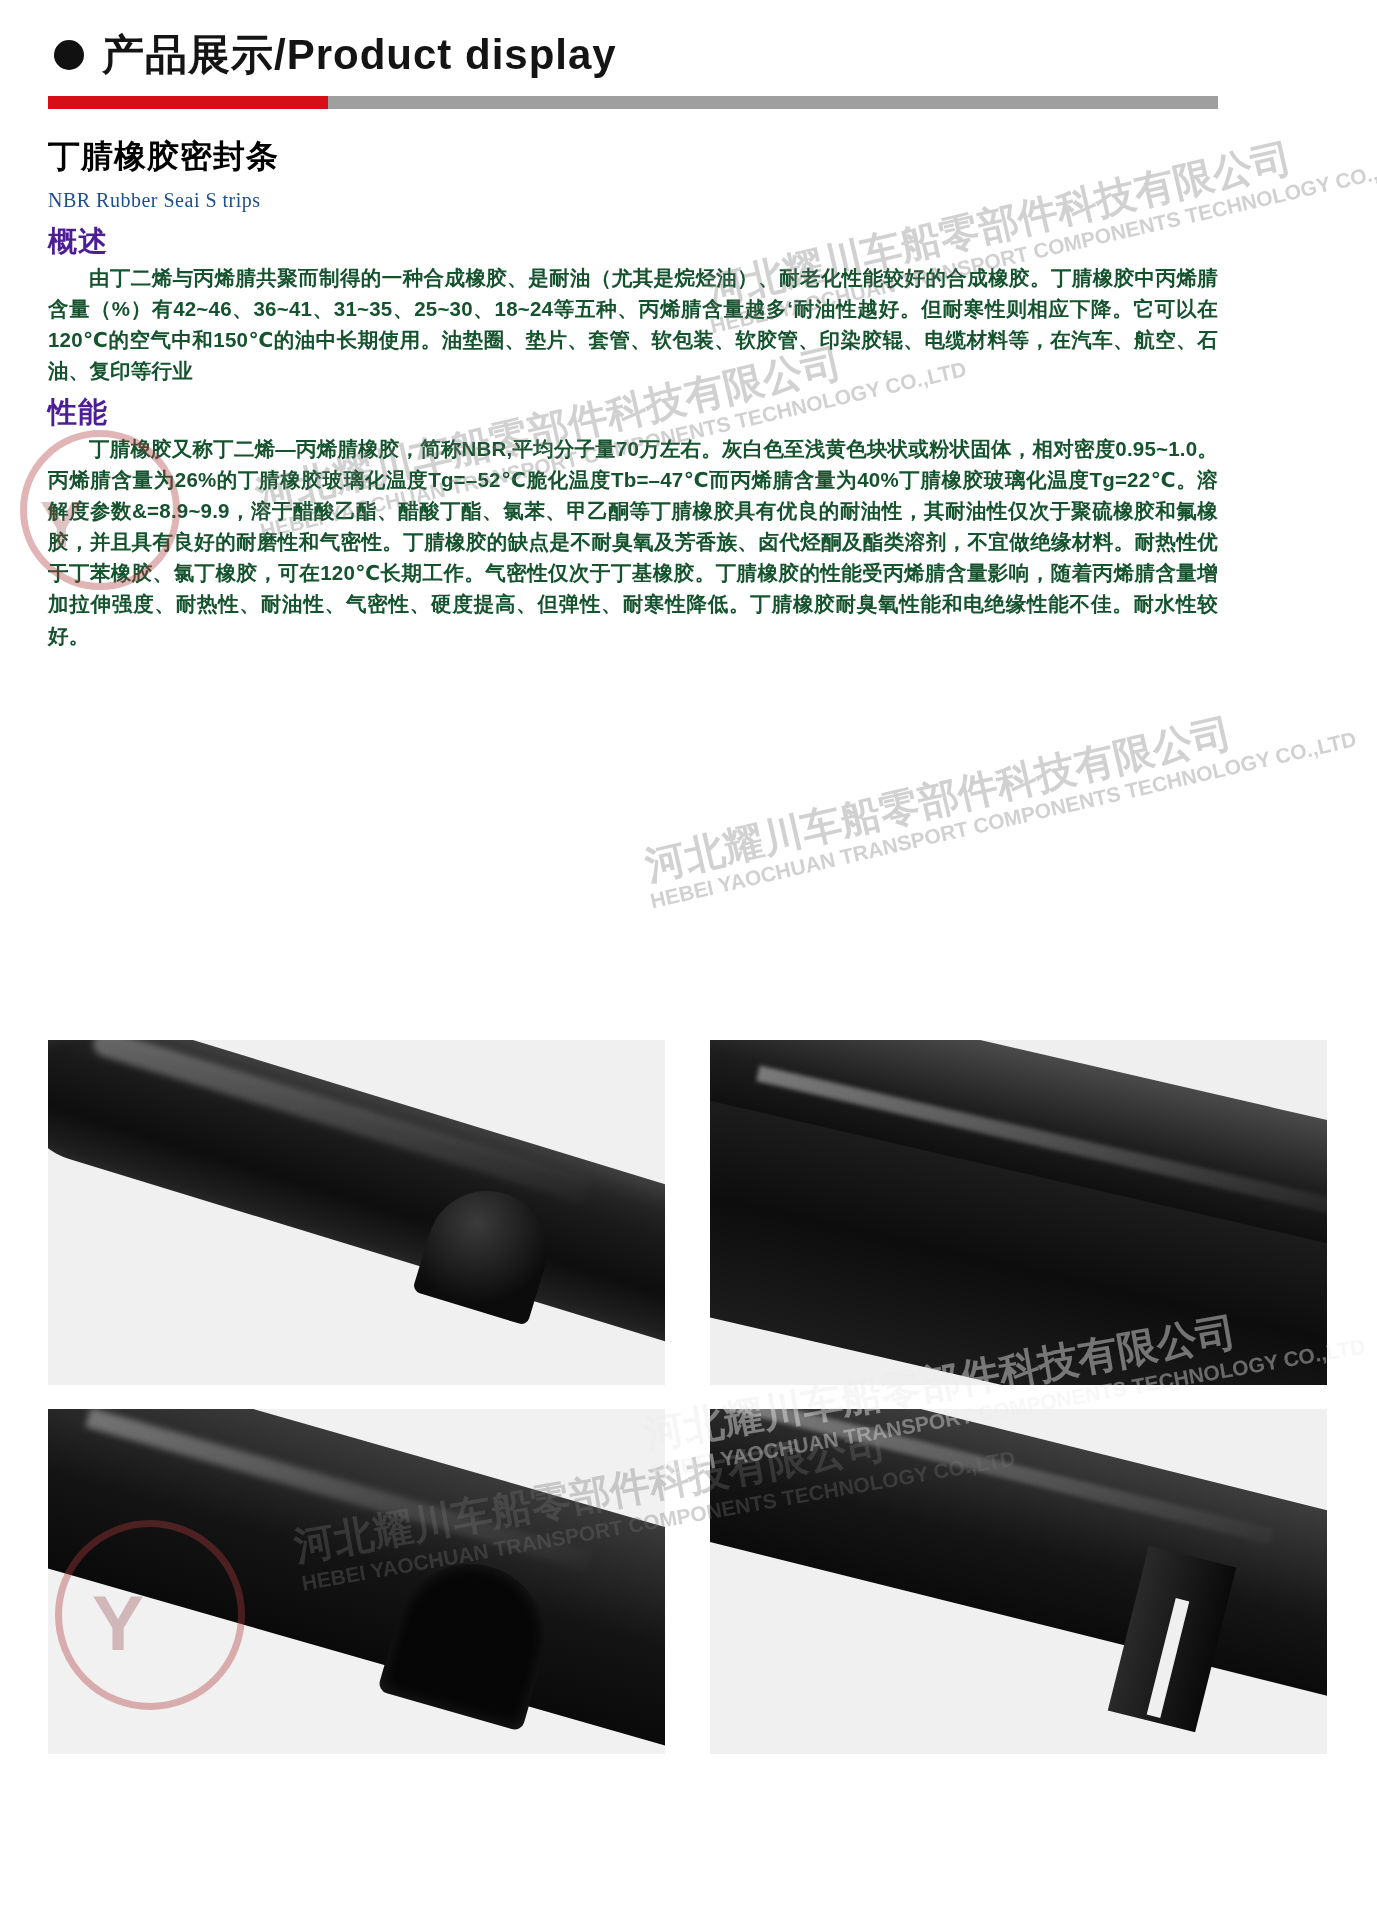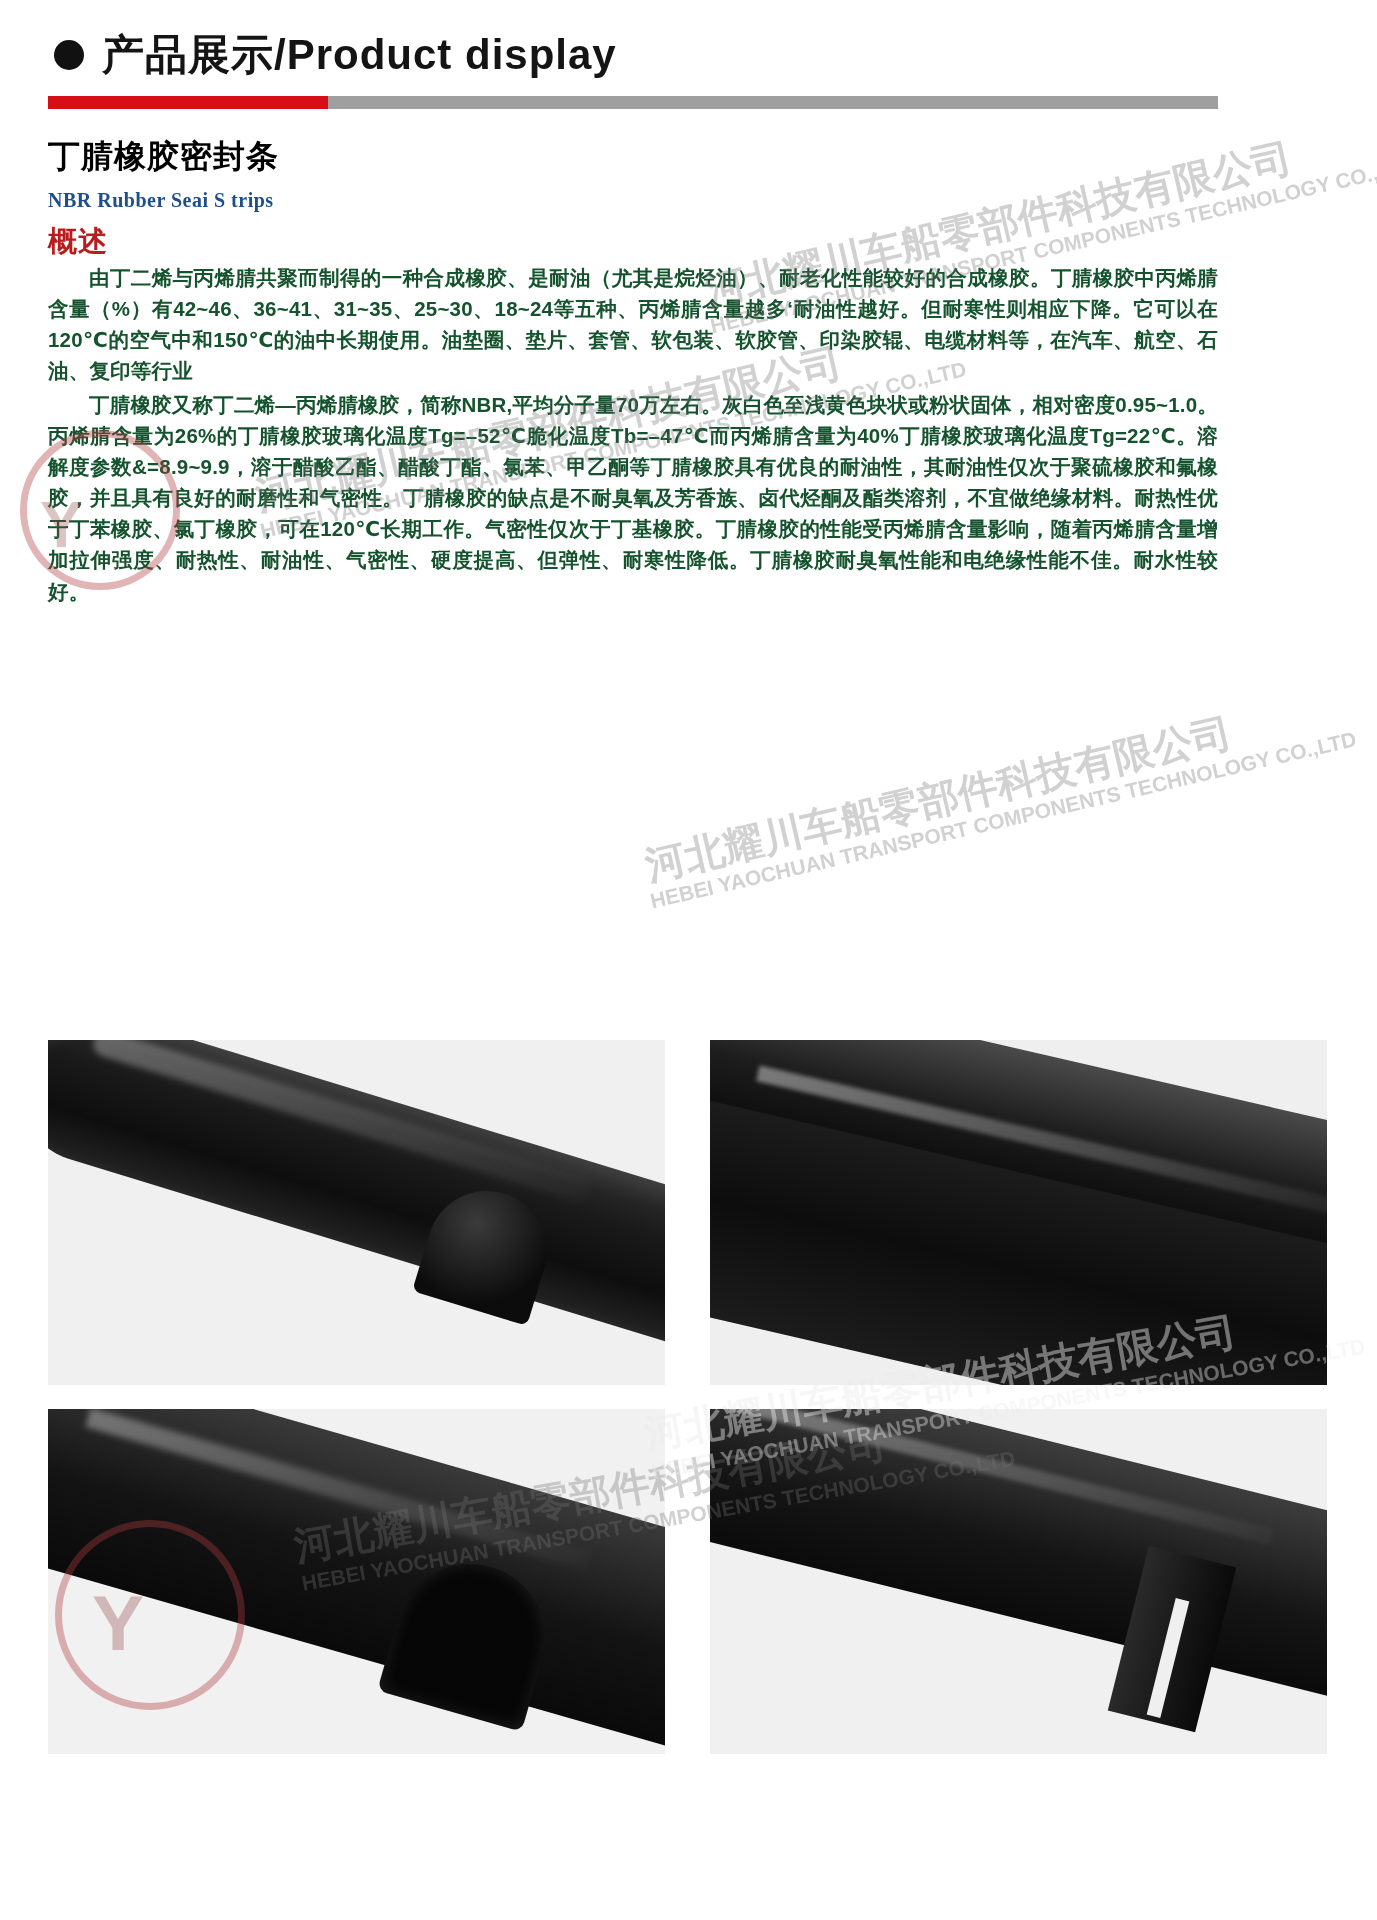--- a/index.html
+++ b/index.html
@@ -65,30 +65,30 @@
   .product-title {
     margin-top: 26px;
     font-size: 32px;
     font-weight: 700;
     color: #000000;
     letter-spacing: 1px;
   }
   .product-subtitle {
     margin-top: 10px;
     font-size: 20px;
-    font-weight: 700;
+    font-weight: 400;
     color: #1d4f8c;
     font-family: "Liberation Serif", "DejaVu Serif", serif;
     letter-spacing: .5px;
   }
   .section-heading {
     margin-top: 10px;
     font-size: 29px;
     font-weight: 700;
-    color: #b91c1c;
+    color: #4c1d95;
     letter-spacing: 1px;
   }
   .section-heading.tight { margin-top: 6px; }
 
   .body-text {
     font-size: 20.5px;
     line-height: 1.52;
     font-weight: 700;
     color: #14532d;
     text-align: justify;
@@ -268,20 +268,21 @@
     <div class="red"></div>
     <div class="gray"></div>
   </div>
 
   <div class="product-title">丁腈橡胶密封条</div>
   <div class="product-subtitle">NBR Rubber Seai  S trips</div>
 
   <div class="section-heading">概述</div>
   <div class="body-text indent">由丁二烯与丙烯腈共聚而制得的一种合成橡胶、是耐油（尤其是烷烃油）、耐老化性能较好的合成橡胶。丁腈橡胶中丙烯腈含量（%）有42~46、36~41、31~35、25~30、18~24等五种、丙烯腈含量越多‘耐油性越好。但耐寒性则相应下降。它可以在120℃的空气中和150℃的油中长期使用。油垫圈、垫片、套管、软包装、软胶管、印染胶辊、电缆材料等，在汽车、航空、石油、复印等行业</div>
 
+  <div class="section-heading tight">性能</div>
   <div class="body-text indent">丁腈橡胶又称丁二烯—丙烯腈橡胶，简称NBR,平均分子量70万左右。灰白色至浅黄色块状或粉状固体，相对密度0.95~1.0。丙烯腈含量为26%的丁腈橡胶玻璃化温度Tg=–52℃脆化温度Tb=–47℃而丙烯腈含量为40%丁腈橡胶玻璃化温度Tg=22℃。溶解度参数&amp;=8.9~9.9，溶于醋酸乙酯、醋酸丁酯、氯苯、甲乙酮等丁腈橡胶具有优良的耐油性，其耐油性仅次于聚硫橡胶和氟橡胶，并且具有良好的耐磨性和气密性。丁腈橡胶的缺点是不耐臭氧及芳香族、卤代烃酮及酯类溶剂，不宜做绝缘材料。耐热性优于丁苯橡胶、氯丁橡胶，可在120℃长期工作。气密性仅次于丁基橡胶。丁腈橡胶的性能受丙烯腈含量影响，随着丙烯腈含量增加拉伸强度、耐热性、耐油性、气密性、硬度提高、但弹性、耐寒性降低。丁腈橡胶耐臭氧性能和电绝缘性能不佳。耐水性较好。</div>
 
 
   <div class="photo-grid">
 
     <div class="photo">
       <div class="p1-bg"></div>
       <div class="p1-strip"></div>
       <div class="p1-end"></div>
     </div>

